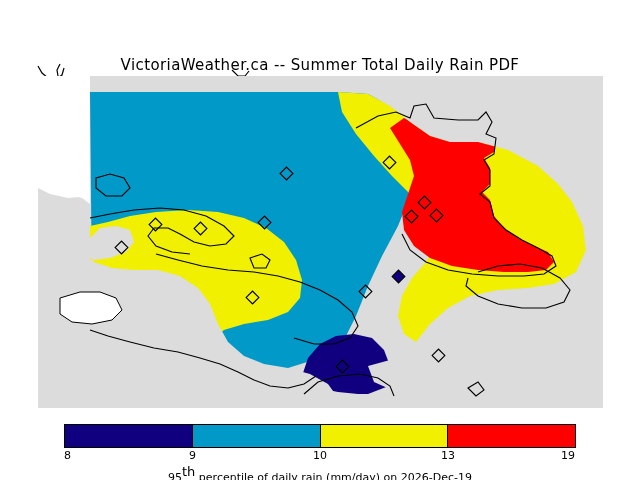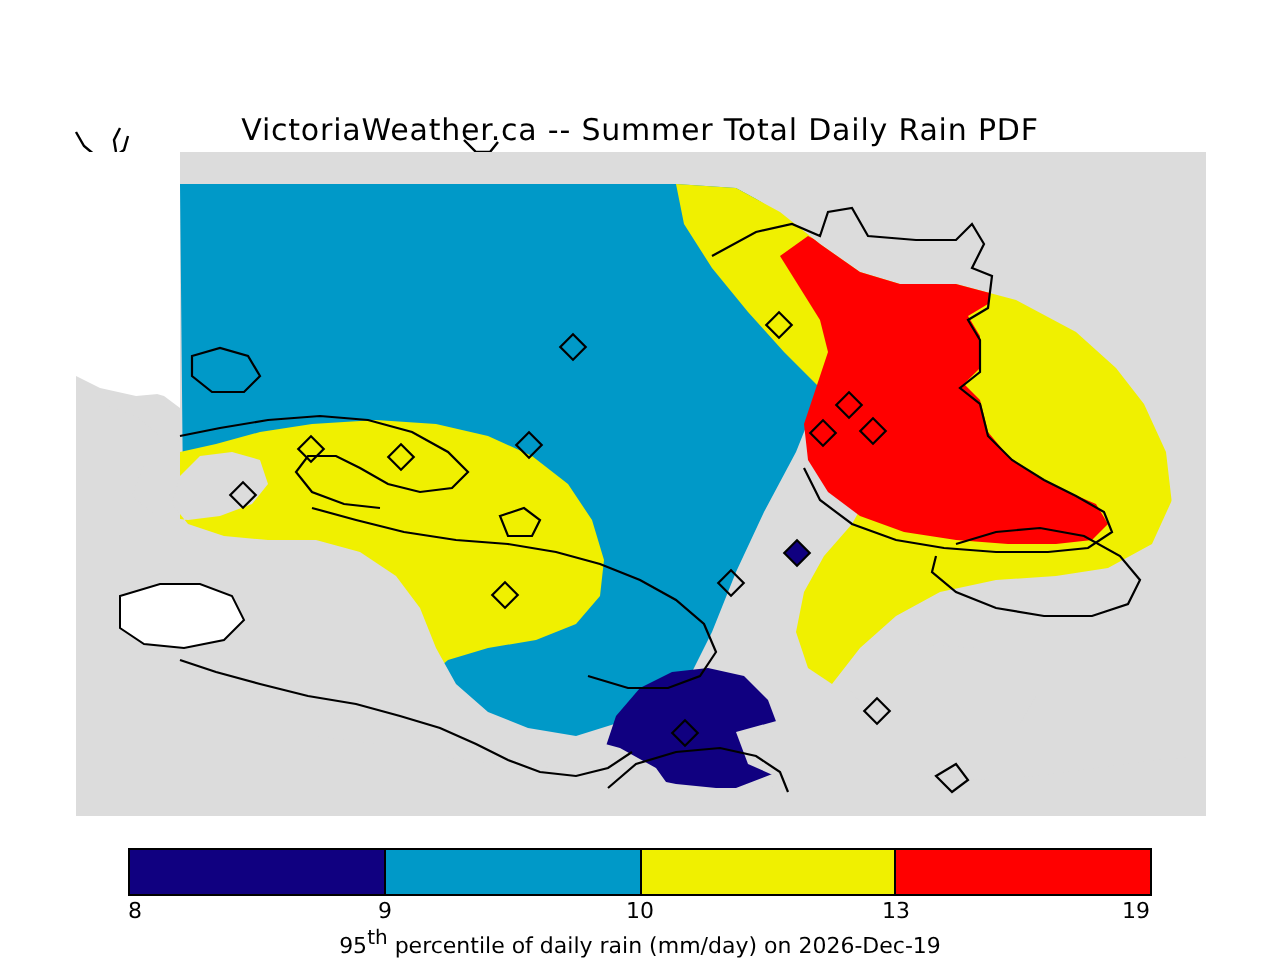--- a/index.html
+++ b/index.html
@@ -96,21 +96,21 @@
     left: 0;
     top: 40px;
     width: 512px;
     text-align: center;
     font-size: 11px;
     color: #000000;
     font-family: "DejaVu Sans", sans-serif;
     white-space: nowrap;
   }
   .cb-caption sup {
-    font-size: 10px;
+    font-size: 13px;
     vertical-align: super;
   }
 
   
   .margin-lines {
     position: absolute;
     left: 0; top: 0;
     width: 640px; height: 480px;
     pointer-events: none;
   }

